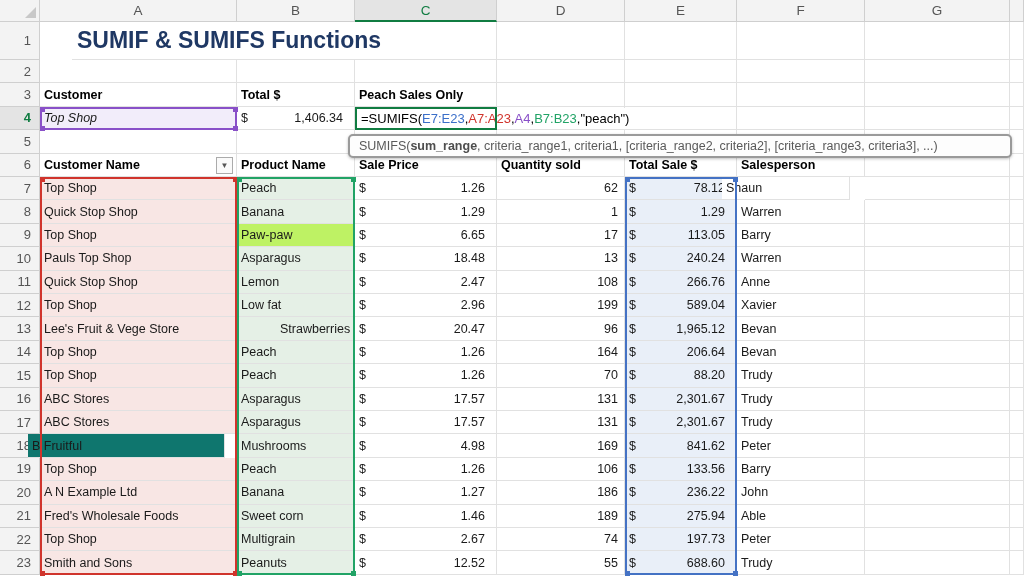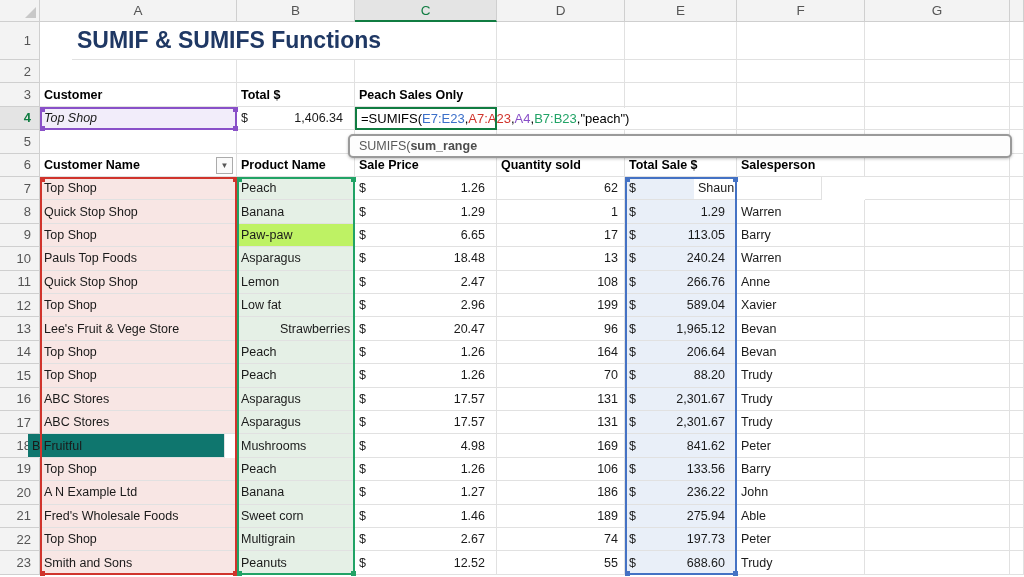--- a/index.html
+++ b/index.html
@@ -137,21 +137,21 @@
       <div class="cell " style="left: 237px; top: 177px; width: 118px; height: 23.4px; background: rgb(229, 240, 230);">Peach</div>
       <div class="cell money" style="left: 355px; top: 177px; width: 142px; height: 23.4px;">
         <span>$</span>
         <span>1.26</span>
       </div>
       <div class="cell num" style="left: 497px; top: 177px; width: 128px; height: 23.4px;">62</div>
       <div class="cell money" style="left: 625px; top: 177px; width: 112px; height: 23.4px; background: rgb(233, 239, 248);">
         <span>$</span>
         <span>78.12</span>
       </div>
-      <div class="cell " style="left: 694px; top: 177px; width: 128px; height: 23.4px; text-align: center;">Shaun</div>
+      <div class="cell " style="left: 722px; top: 177px; width: 128px; height: 23.4px; text-align: center;">Shaun</div>
       <div class="cell empty" style="left: 865px; top: 177px; width: 145px; height: 23.4px;"></div>
       <div class="cell empty" style="left: 1010px; top: 177px; width: 14px; height: 23.4px;"></div>
       <div class="cell " style="left: 40px; top: 200.4px; width: 197px; height: 23.4px; background: rgb(248, 230, 228);">Quick Stop Shop</div>
       <div class="cell " style="left: 237px; top: 200.4px; width: 118px; height: 23.4px; background: rgb(229, 240, 230);">Banana</div>
       <div class="cell money" style="left: 355px; top: 200.4px; width: 142px; height: 23.4px;">
         <span>$</span>
         <span>1.29</span>
       </div>
       <div class="cell num" style="left: 497px; top: 200.4px; width: 128px; height: 23.4px;">1</div>
       <div class="cell money" style="left: 625px; top: 200.4px; width: 112px; height: 23.4px; background: rgb(233, 239, 248);">
@@ -168,21 +168,21 @@
         <span>6.65</span>
       </div>
       <div class="cell num" style="left: 497px; top: 223.8px; width: 128px; height: 23.4px;">17</div>
       <div class="cell money" style="left: 625px; top: 223.8px; width: 112px; height: 23.4px; background: rgb(233, 239, 248);">
         <span>$</span>
         <span>113.05</span>
       </div>
       <div class="cell " style="left: 737px; top: 223.8px; width: 128px; height: 23.4px;">Barry</div>
       <div class="cell empty" style="left: 865px; top: 223.8px; width: 145px; height: 23.4px;"></div>
       <div class="cell empty" style="left: 1010px; top: 223.8px; width: 14px; height: 23.4px;"></div>
-      <div class="cell " style="left: 40px; top: 247.2px; width: 197px; height: 23.4px; background: rgb(248, 230, 228);">Pauls Top Foods</div>
+      <div class="cell " style="left: 40px; top: 247.2px; width: 197px; height: 23.4px; background: rgb(248, 230, 228);">Pauls Top Shop</div>
       <div class="cell " style="left: 237px; top: 247.2px; width: 118px; height: 23.4px; background: rgb(229, 240, 230);">Asparagus</div>
       <div class="cell money" style="left: 355px; top: 247.2px; width: 142px; height: 23.4px;">
         <span>$</span>
         <span>18.48</span>
       </div>
       <div class="cell num" style="left: 497px; top: 247.2px; width: 128px; height: 23.4px;">13</div>
       <div class="cell money" style="left: 625px; top: 247.2px; width: 112px; height: 23.4px; background: rgb(233, 239, 248);">
         <span>$</span>
         <span>240.24</span>
       </div>
@@ -398,16 +398,17 @@
     </div>
 
   <div class="title-cell" id="title-cell" style="left: 40px; top: 22px; width: 315px; height: 38px; margin-left: 32px;">SUMIF &amp; SUMIFS Functions</div>
 
   <div class="formula-text" id="formula-text" style="left: 357px; top: 108.3px; height: 20.4px;"><span style="color: rgb(0, 0, 0);">=SUMIFS(</span><span style="color: rgb(59, 111, 201);">E7:E23</span><span style="color: rgb(0, 0, 0);">,</span><span style="color: rgb(208, 52, 44);">A7:A23</span><span style="color: rgb(0, 0, 0);">,</span><span style="color: rgb(137, 80, 200);">A4</span><span style="color: rgb(0, 0, 0);">,</span><span style="color: rgb(33, 163, 102);">B7:B23</span><span style="color: rgb(0, 0, 0);">,"peach")</span></div>
   <div class="formula-box" id="formula-box" style="left: 355px; top: 106.8px; width: 142px; height: 23.4px;"></div>
 
   <div class="tooltip" id="tooltip" style="left: 348px; top: 134px; width: 664px; height: 24px;">
     <span>SUMIFS(</span>
       <b>sum_range</b>
+      <span>, criteria_range1, criteria1, [criteria_range2, criteria2], [criteria_range3, criteria3], ...)</span>
   </div>
 
   <div class="filter-btn" id="filter-btn" style="left: 216px; top: 156.6px;">▼</div>
 </div>
 
 </body></html>

